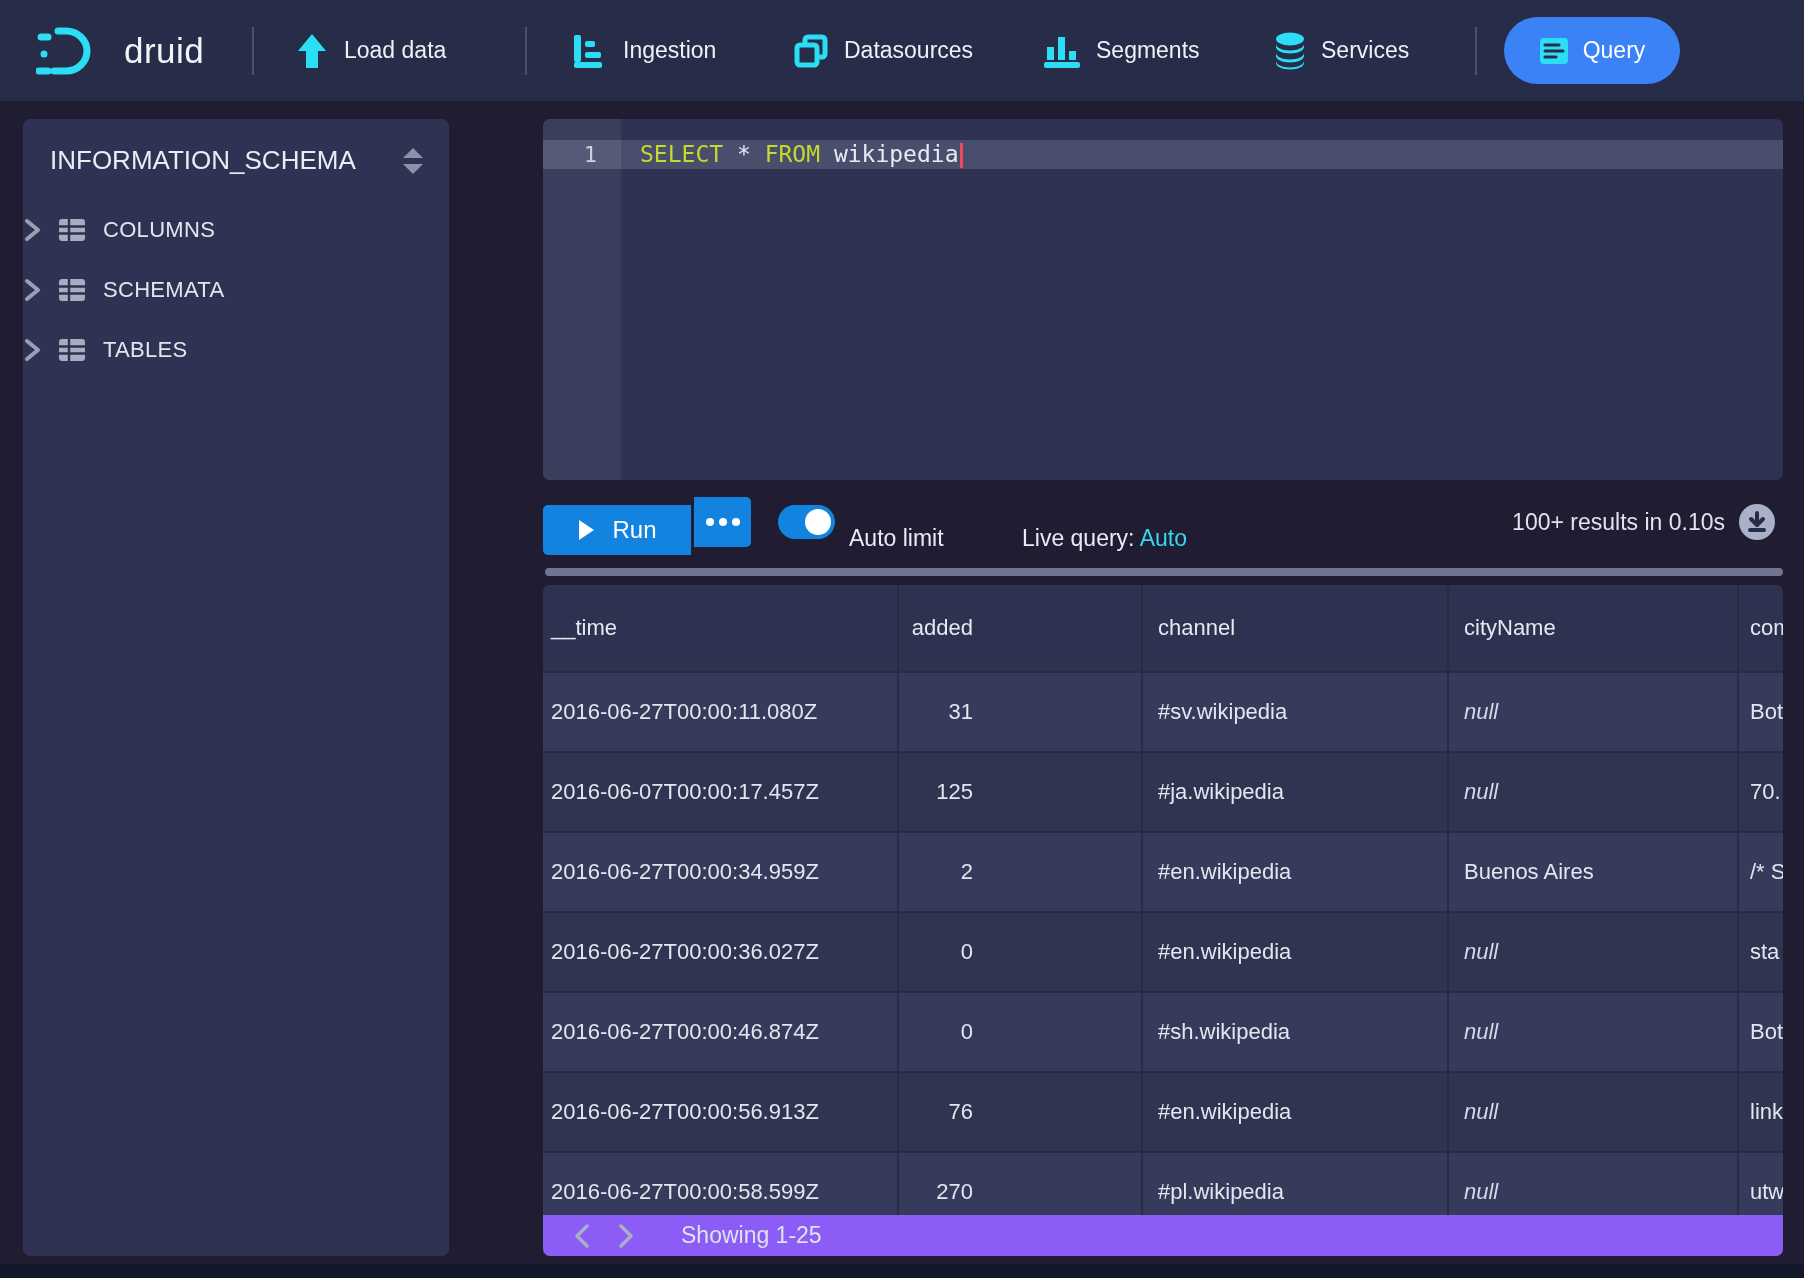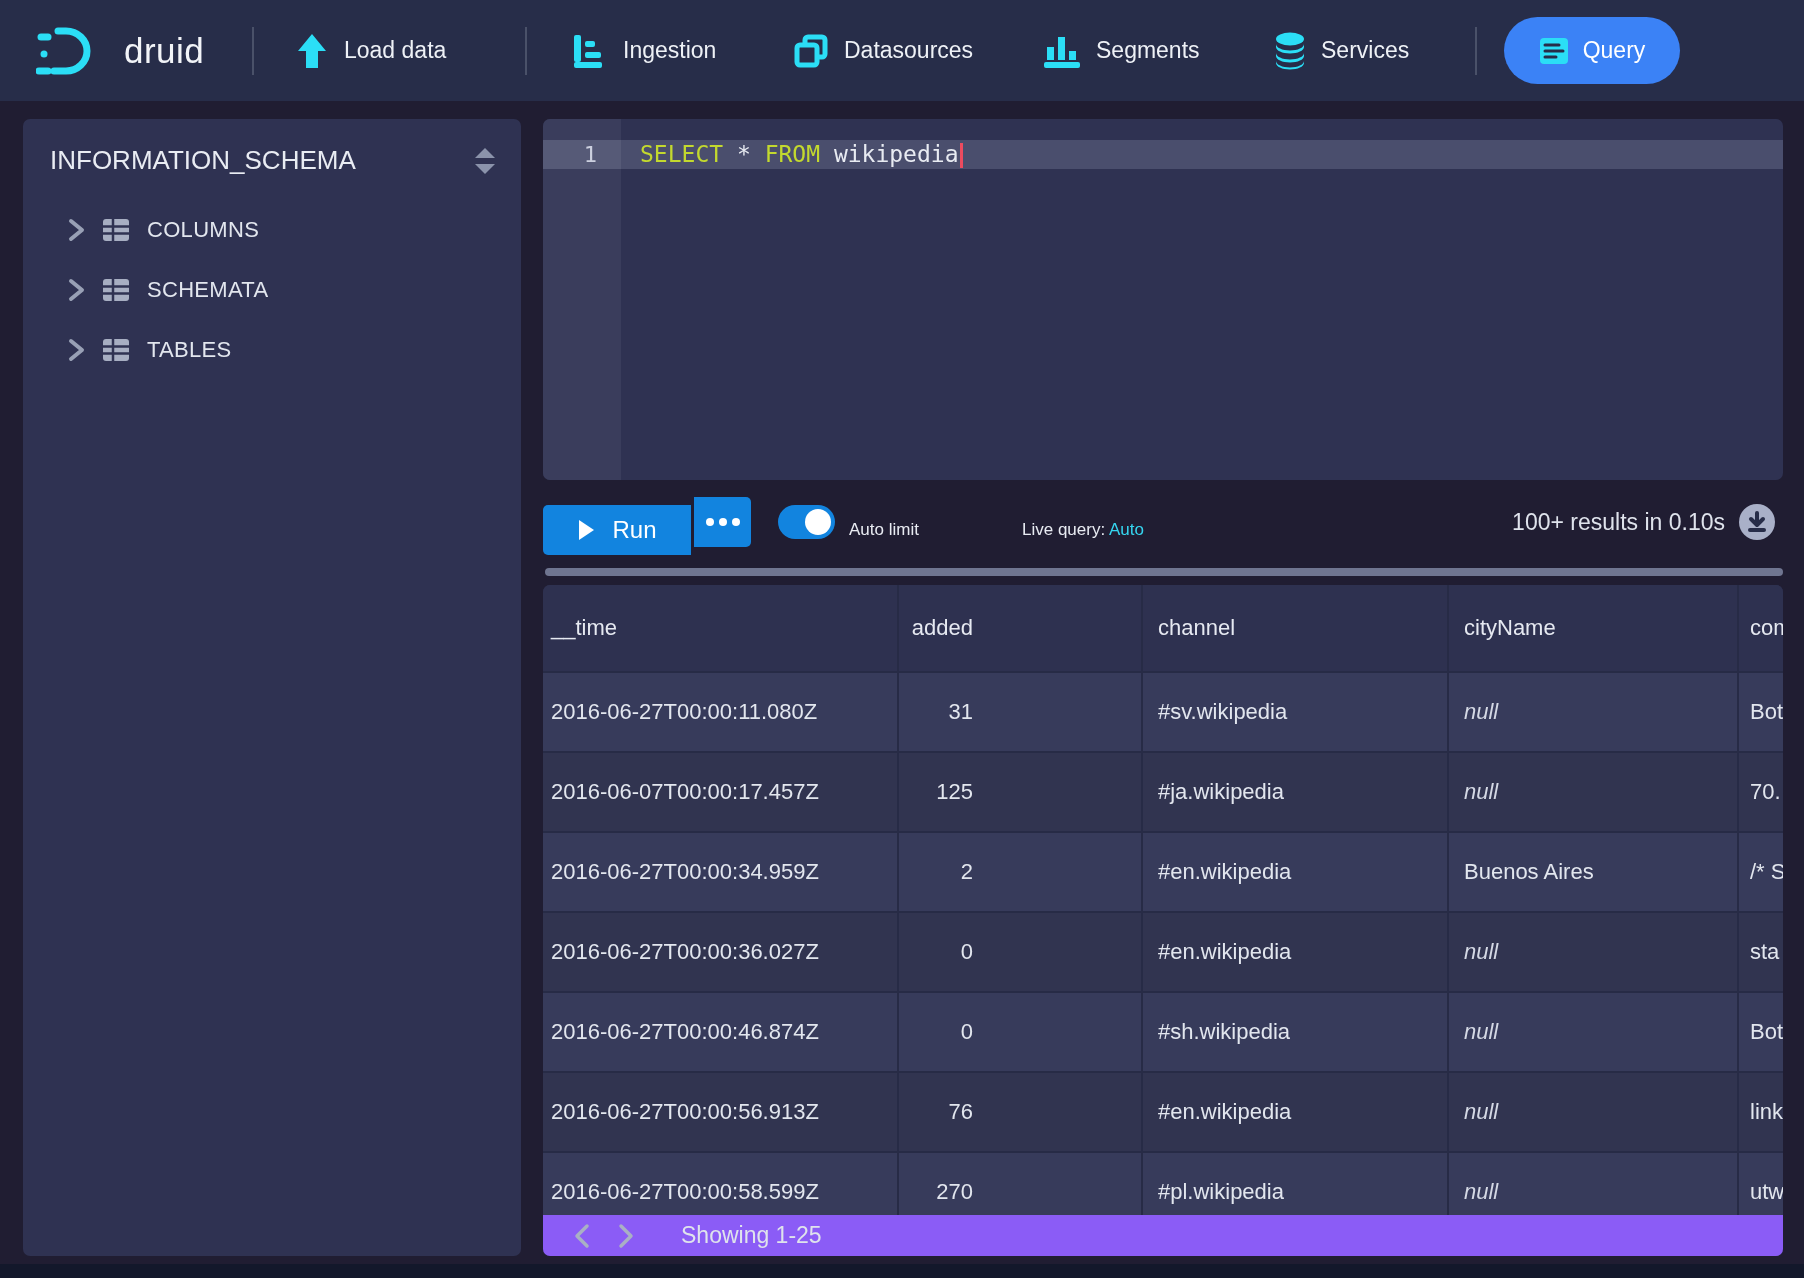--- a/index.html
+++ b/index.html
@@ -18,24 +18,24 @@
   .nav-sep{position:absolute;top:27px;width:2px;height:48px;background:#4a5169;}
   .nav-item{position:absolute;top:0;height:101px;display:flex;align-items:center;gap:15px;cursor:pointer;justify-content:flex-end;}
   .nav-item .lbl{font-size:23px;color:#eef1f6;white-space:nowrap;}
   .nav-pill{position:absolute;left:1504px;top:17px;width:176px;height:67px;background:#3b82f6;border-radius:34px;display:flex;align-items:center;justify-content:center;gap:14px;cursor:pointer;}
   .nav-pill .lbl{font-size:23px;color:#ffffff;}
 
   
   .panel{position:absolute;background:#2f3252;border-radius:7px;}
 
   
-  .sidebar{left:23px;top:119px;width:498px;height:1137px;}
+  .sidebar{left:23px;top:119px;width:426px;height:1137px;}
   .sb-head{display:flex;align-items:center;justify-content:space-between;padding:26px 24px 6px 27px;}
   .sb-title{font-size:26px;color:#e9ecf3;}
-  .sb-item{display:flex;align-items:center;height:60px;padding-left:44px;gap:17px;cursor:pointer;}
+  .sb-item{display:flex;align-items:center;height:60px;gap:17px;cursor:pointer;}
   .sb-item .lbl{font-size:22px;color:#e2e6ee;letter-spacing:0.3px;}
 
   
   .editor{left:543px;top:119px;width:1240px;height:361px;overflow:hidden;}
   .gutter{position:absolute;left:0;top:0;width:78px;height:361px;background:#3a3d5c;}
   .active-line{position:absolute;left:0;top:21px;width:1240px;height:29px;background:#4a4e6d;}
   .gutter-num{position:absolute;left:0;top:21px;width:62px;height:29px;line-height:29px;text-align:right;
     font-family:"DejaVu Sans Mono","Liberation Mono",monospace;font-size:22px;color:#ccd0df;background:#565a77;
     width:78px;box-sizing:border-box;padding-right:24px;}
   .code-line{position:absolute;left:97px;top:21px;height:29px;line-height:29px;white-space:pre;
@@ -46,21 +46,21 @@
   
   .runbar{position:absolute;left:543px;top:497px;width:1240px;height:50px;}
   .btn-run{position:absolute;left:0;top:8px;width:148px;height:50px;background:#1284df;border:none;border-radius:5px 0 0 5px;
     display:flex;align-items:center;justify-content:center;gap:17px;cursor:pointer;}
   .btn-run .lbl{font-size:24px;color:#ffffff;font-family:inherit;}
   .btn-more{position:absolute;left:151px;top:0;width:57px;height:50px;background:#1284df;border:none;border-radius:0 5px 5px 0;
     display:flex;align-items:center;justify-content:center;gap:5px;cursor:pointer;}
   .dot{width:8px;height:8px;border-radius:50%;background:#ffffff;}
   .switch{position:absolute;left:235px;top:8px;width:57px;height:34px;border-radius:17px;background:#1284df;cursor:pointer;}
   .switch .knob{position:absolute;right:4px;top:4px;width:26px;height:26px;border-radius:50%;background:#ffffff;}
-  .runbar .text{position:absolute;top:8px;height:50px;line-height:50px;font-size:17px;color:#e8ebf2;white-space:nowrap;}
+  .runbar .text{position:absolute;top:16px;height:50px;line-height:50px;font-size:23px;color:#e8ebf2;white-space:nowrap;}
   .lbl-autolimit{left:306px;}
   .lbl-livequery{left:467px;margin-left:12px;}
   .lbl-livequery .link{color:#35d6f0;cursor:pointer;}
   .results-info{position:absolute;right:58px;top:0;height:50px;line-height:50px;font-size:23px;color:#dfe3ec;white-space:nowrap;}
   .btn-download{position:absolute;right:8px;top:7px;width:36px;height:36px;border-radius:50%;background:#a9b0c8;border:none;
     display:flex;align-items:center;justify-content:center;cursor:pointer;}
 
   
   .hscroll{position:absolute;left:545px;top:568px;width:1238px;height:8px;border-radius:4px;background:#6f7590;cursor:pointer;}
 

